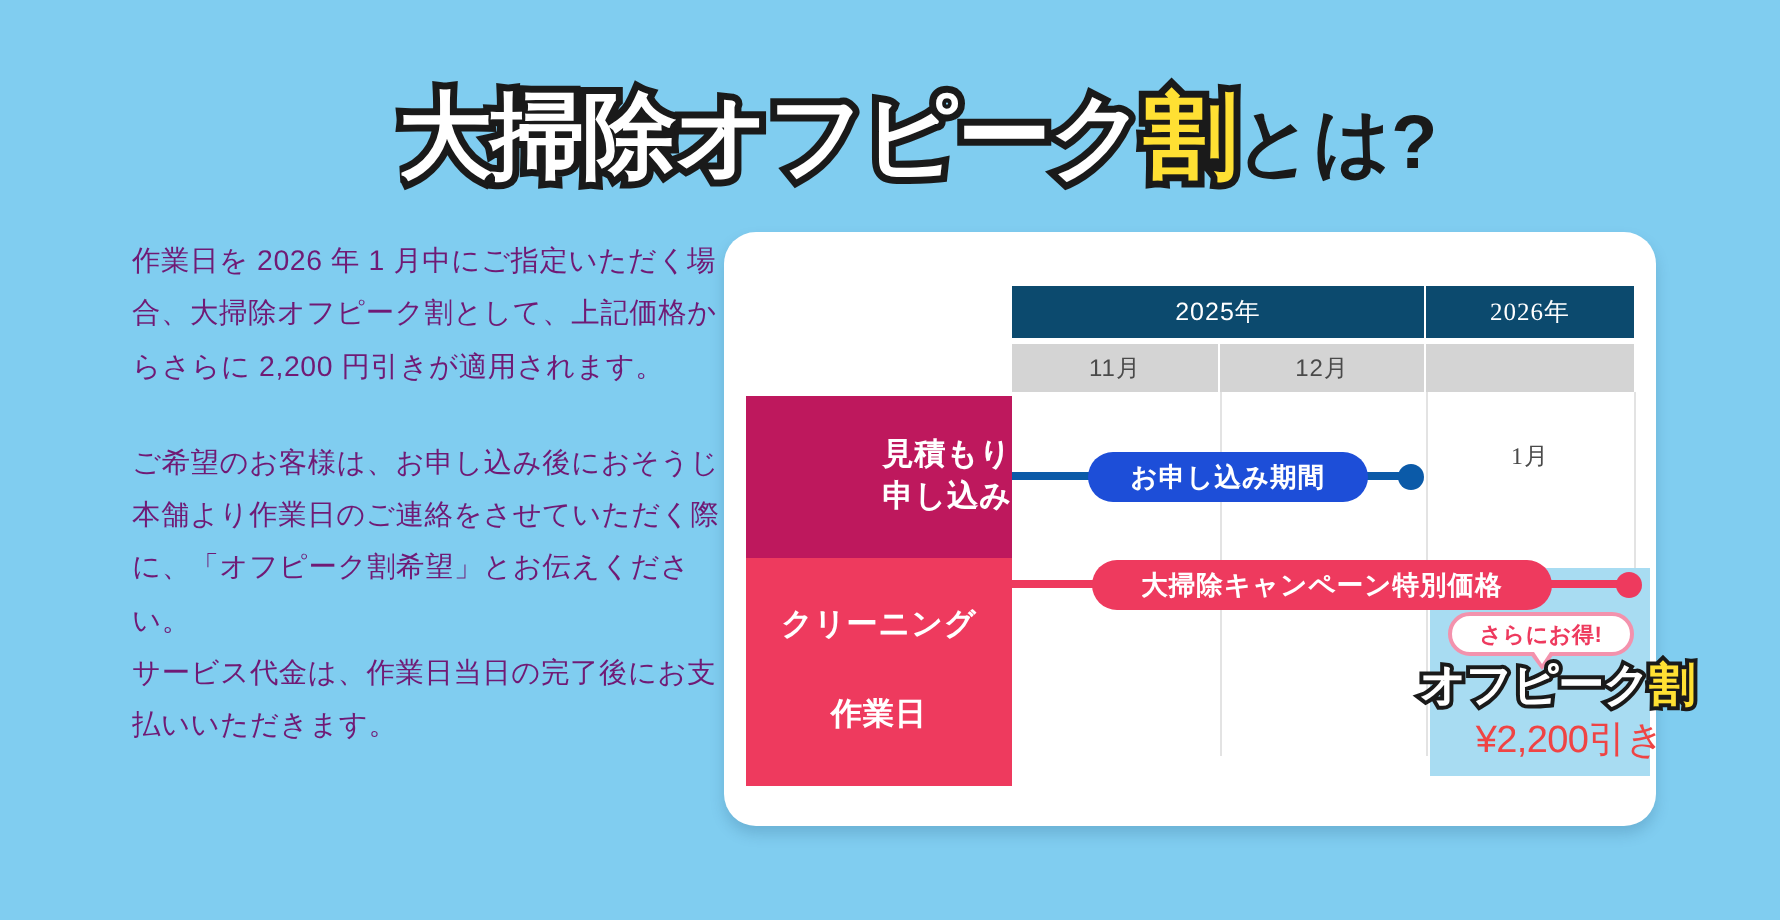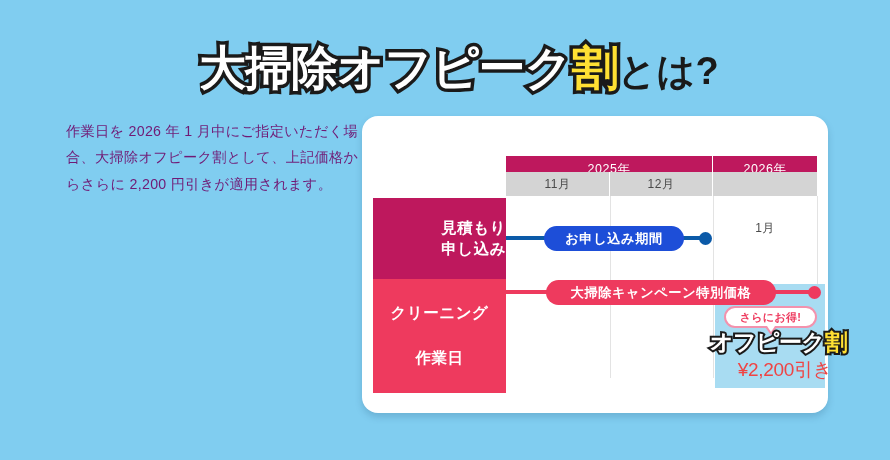--- a/index.html
+++ b/index.html
@@ -53,36 +53,36 @@
     position:absolute; left:362px; top:116px;
     width:466px; height:297px;
     background:#ffffff;
     border-radius:16px;
     box-shadow:0 4px 7px rgba(30,80,120,.22);
   }
 
   
   .hdr { position:absolute; }
   .hdr-year {
-    top:40px; height:26px;
-    background:#be185d; color:#ffffff;
+    top:27px; height:26px;
+    background:#0c4a6e; color:#ffffff;
     font-size:12.5px; letter-spacing:.5px;text-align:center;
   }
   .hdr-month {
     top:56px; height:24px;
     background:#d4d4d4; color:#4a4a4a;
     font-size:12px; letter-spacing:.5px;
   }
   .hdr-cell {
     position:absolute; top:0; height:100%;
     display:flex; align-items:center; justify-content:center;
   }
   .hdr-year .hdr-cell { border-right:1px solid #ffffff; }
   .hdr-month .hdr-cell { border-right:1px solid #ffffff; }
-  .hdr-cell:last-child { border-right:none; }
+  .hdr-cell:last-child { border-right:none;font-family:Liberation Serif, serif; }
 
   
   .gridline {
     position:absolute; width:1px; background:#e3e3e3;
     top:80px; height:182px;
   }
 
   
   .rowlabel {
     position:absolute; left:11px; width:133px;
@@ -170,20 +170,22 @@
 </style>
 </head>
 <body>
 
 <div id="title">
   <span class="main">大掃除オフピーク</span><span class="hl">割</span><span class="tail">とは?</span>
 </div>
 
 <div id="copy">
   <p>作業日を 2026 年 1 月中にご指定いただく場合、大掃除オフピーク割として、上記価格からさらに 2,200 円引きが適用されます。</p>
+  <p style="white-space:pre-line;">ご希望のお客様は、お申し込み後におそうじ本舗より作業日のご連絡をさせていただく際に、「オフピーク割希望」とお伝えください。
+サービス代金は、作業日当日の完了後にお支払いいただきます。</p>
 </div>
 
 <div id="card">
 
   <div class="hdr hdr-year" style="left:144px; width:311px;">
     <div class="hdr-cell" style="left:0px; width:207px;">
       <span>2025年</span>
     </div>
     <div class="hdr-cell" style="left:207px; width:104px;">
       <span>2026年</span>

